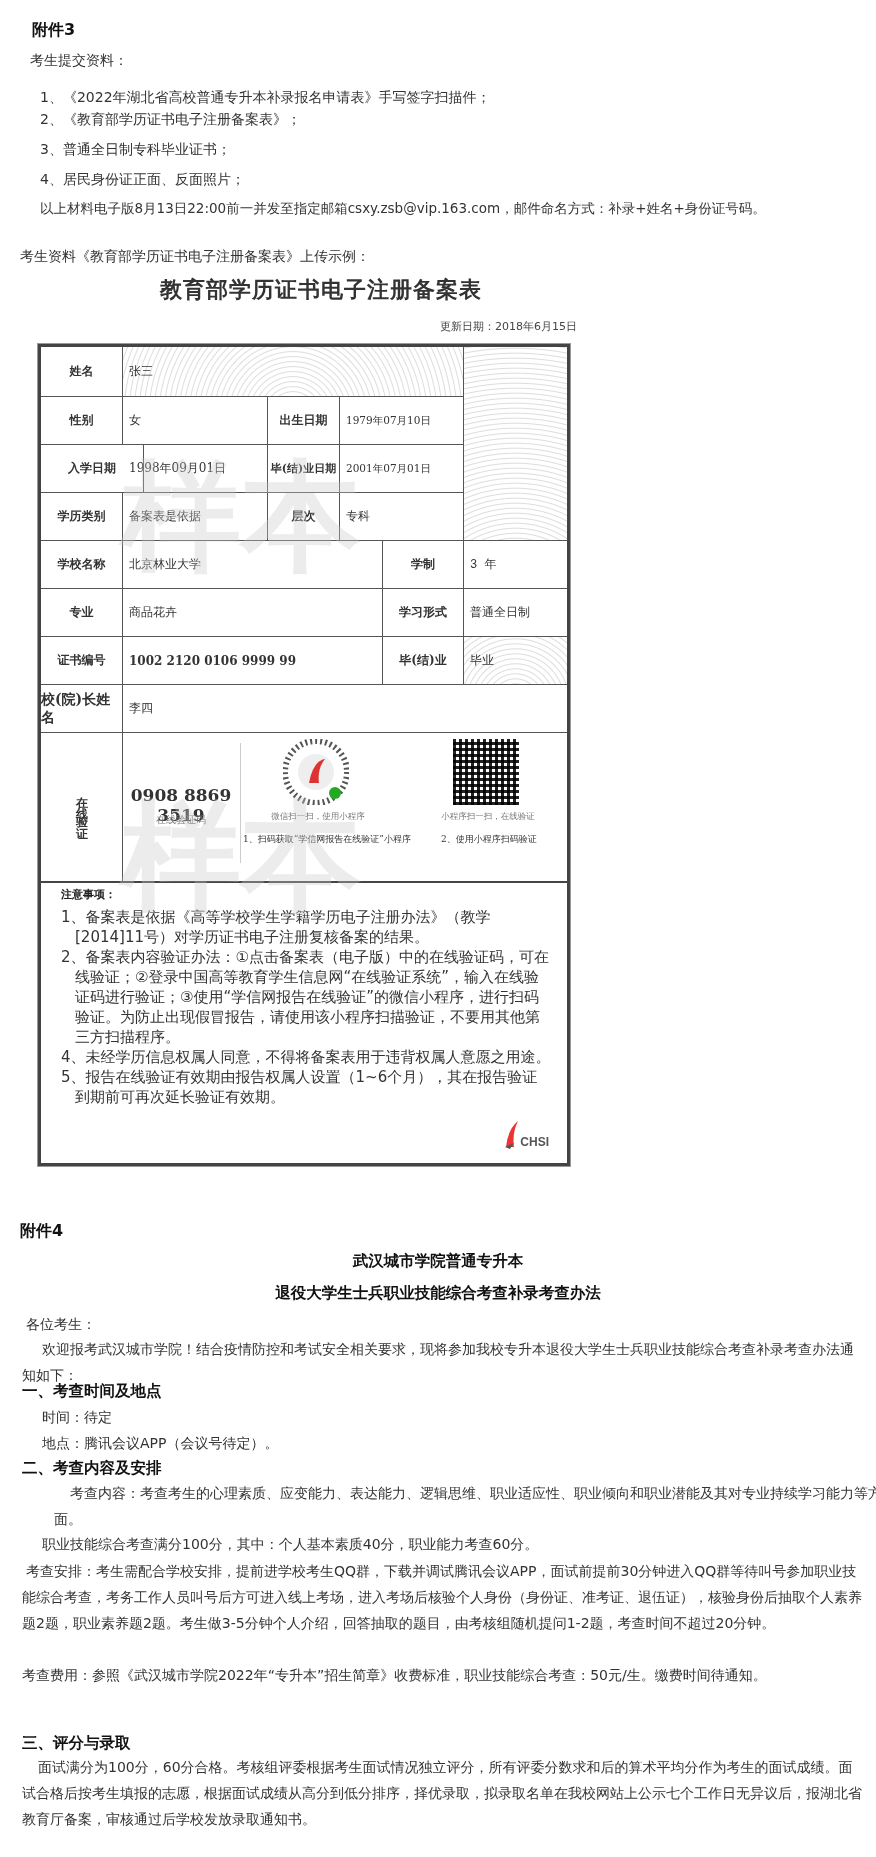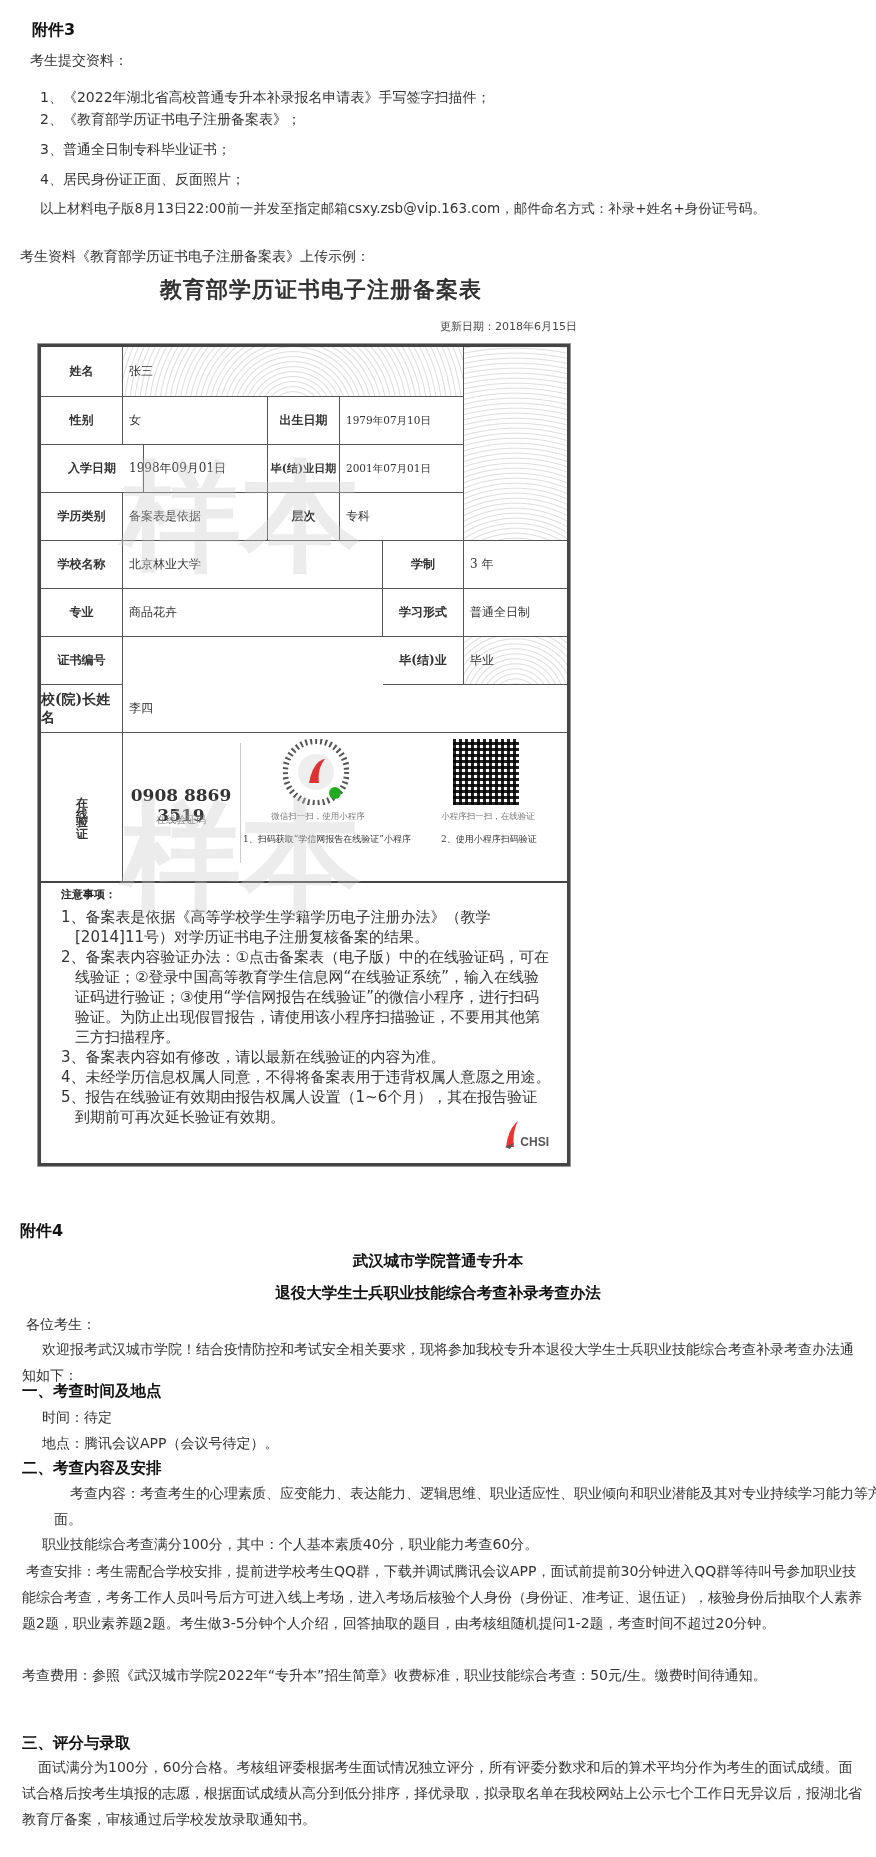--- a/index.html
+++ b/index.html
@@ -61,28 +61,29 @@
   <div class="cell val" style="left:299px;top:98px;width:124px;height:48px;font-size:10.5px;">2001年07月01日</div>
 
   <div class="cell lbl" style="left:0;top:146px;width:82px;height:48px;">学历类别</div>
   <div class="cell val" style="left:82px;top:146px;width:145px;height:48px;">备案表是依据</div>
   <div class="cell lbl" style="left:227px;top:146px;width:72px;height:48px;">层次</div>
   <div class="cell val" style="left:299px;top:146px;width:124px;height:48px;">专科</div>
 
   <div class="cell lbl" style="left:0;top:194px;width:82px;height:48px;">学校名称</div>
   <div class="cell val" style="left:82px;top:194px;width:260px;height:48px;">北京林业大学</div>
   <div class="cell lbl" style="left:342px;top:194px;width:81px;height:48px;">学制</div>
-  <div class="cell val" style="left:423px;top:194px;width:103px;height:48px;border-right:none;">3 年</div>
+  <div class="cell val" style="left:423px;top:194px;width:103px;height:48px;border-right:none;font-family:Liberation Mono, monospace;">3 年</div>
 
   <div class="cell lbl" style="left:0;top:242px;width:82px;height:48px;">专业</div>
   <div class="cell val" style="left:82px;top:242px;width:260px;height:48px;">商品花卉</div>
   <div class="cell lbl" style="left:342px;top:242px;width:81px;height:48px;">学习形式</div>
   <div class="cell val" style="left:423px;top:242px;width:103px;height:48px;border-right:none;">普通全日制</div>
 
   <div class="cell lbl" style="left:0;top:290px;width:82px;height:48px;">证书编号</div>
+  <div class="cell val" style="left:82px;top:290px;width:260px;height:48px;font-weight:bold;">1002 2120 0106 9999 99</div>
   <div class="cell lbl" style="left:342px;top:290px;width:81px;height:48px;">毕(结)业</div>
   <div class="cell val guilloche" style="left:423px;top:290px;width:103px;height:48px;border-right:none;">毕业</div>
 
   <div class="cell lbl" style="left:0;top:338px;width:82px;height:48px;font-size:14px;">校(院)长姓名</div>
   <div class="cell val" style="left:82px;top:338px;width:444px;height:48px;border-right:none;">李四</div>
 
   <div class="cell lbl" style="left:0;top:386px;width:82px;height:150px;border-bottom:2px solid #444;">
     <div style="writing-mode:vertical-rl;letter-spacing:10px;">在线验证</div>
   </div>
   <div class="cell" style="left:82px;top:386px;width:444px;height:150px;border-right:none;border-bottom:2px solid #444;display:block;">
@@ -99,21 +100,20 @@
     <div class="qr" style="left:330px;top:6px;"></div>
     <div style="position:absolute;left:300px;top:78px;width:130px;text-align:center;font-size:8.5px;color:#777;">小程序扫一扫，在线验证</div>
     <div style="position:absolute;left:120px;top:100px;font-size:9px;color:#333;">1、扫码获取“学信网报告在线验证”小程序</div>
     <div style="position:absolute;left:318px;top:100px;font-size:9px;color:#333;">2、使用小程序扫码验证</div>
   </div>
 
   <div style="position:absolute;left:20px;top:540px;font-size:11px;font-weight:bold;">注意事项：</div>
   <div class="notes" style="top:560px;">
     <div style="padding-left:14px;text-indent:-14px;">1、备案表是依据《高等学校学生学籍学历电子注册办法》（教学[2014]11号）对学历证书电子注册复核备案的结果。</div>
     <div style="padding-left:14px;text-indent:-14px;">2、备案表内容验证办法：①点击备案表（电子版）中的在线验证码，可在线验证；②登录中国高等教育学生信息网“在线验证系统”，输入在线验证码进行验证；③使用“学信网报告在线验证”的微信小程序，进行扫码验证。为防止出现假冒报告，请使用该小程序扫描验证，不要用其他第三方扫描程序。</div>
-    <div style="padding-left:14px;text-indent:-14px;">3、备案表内容如有修改，请以最新在线验证的内容为准。</div>
     <div style="padding-left:14px;text-indent:-14px;">4、未经学历信息权属人同意，不得将备案表用于违背权属人意愿之用途。</div>
     <div style="padding-left:14px;text-indent:-14px;">5、报告在线验证有效期由报告权属人设置（1~6个月），其在报告验证到期前可再次延长验证有效期。</div>
   </div>
   <div style="position:absolute;right:18px;bottom:14px;display:flex;align-items:flex-end;">
     <svg width="16" height="30" viewBox="0 0 16 30">
       <path d="M2 28 Q4 10 14 2 Q8 14 10 28Z" fill="#e33"></path>
       <path d="M1 28 L10 24 L6 30Z" fill="#555"></path>
     </svg>
     <span style="font-size:12px;font-weight:bold;color:#555;font-family:'Liberation Sans',sans-serif;">CHSI</span>
   </div>

